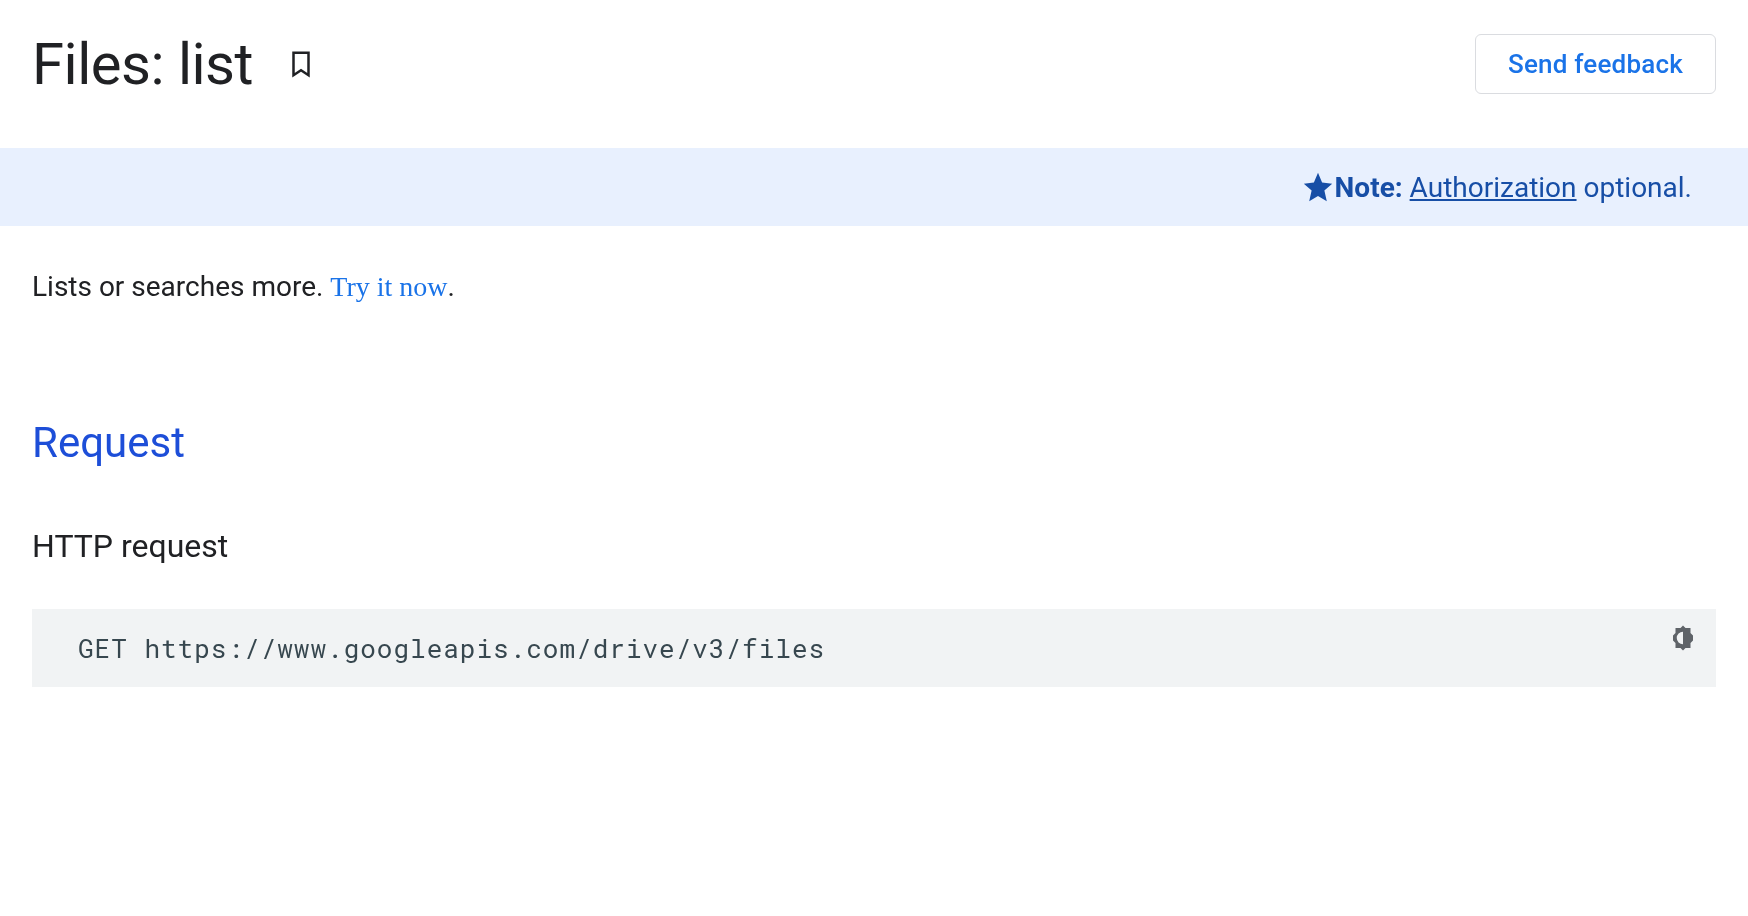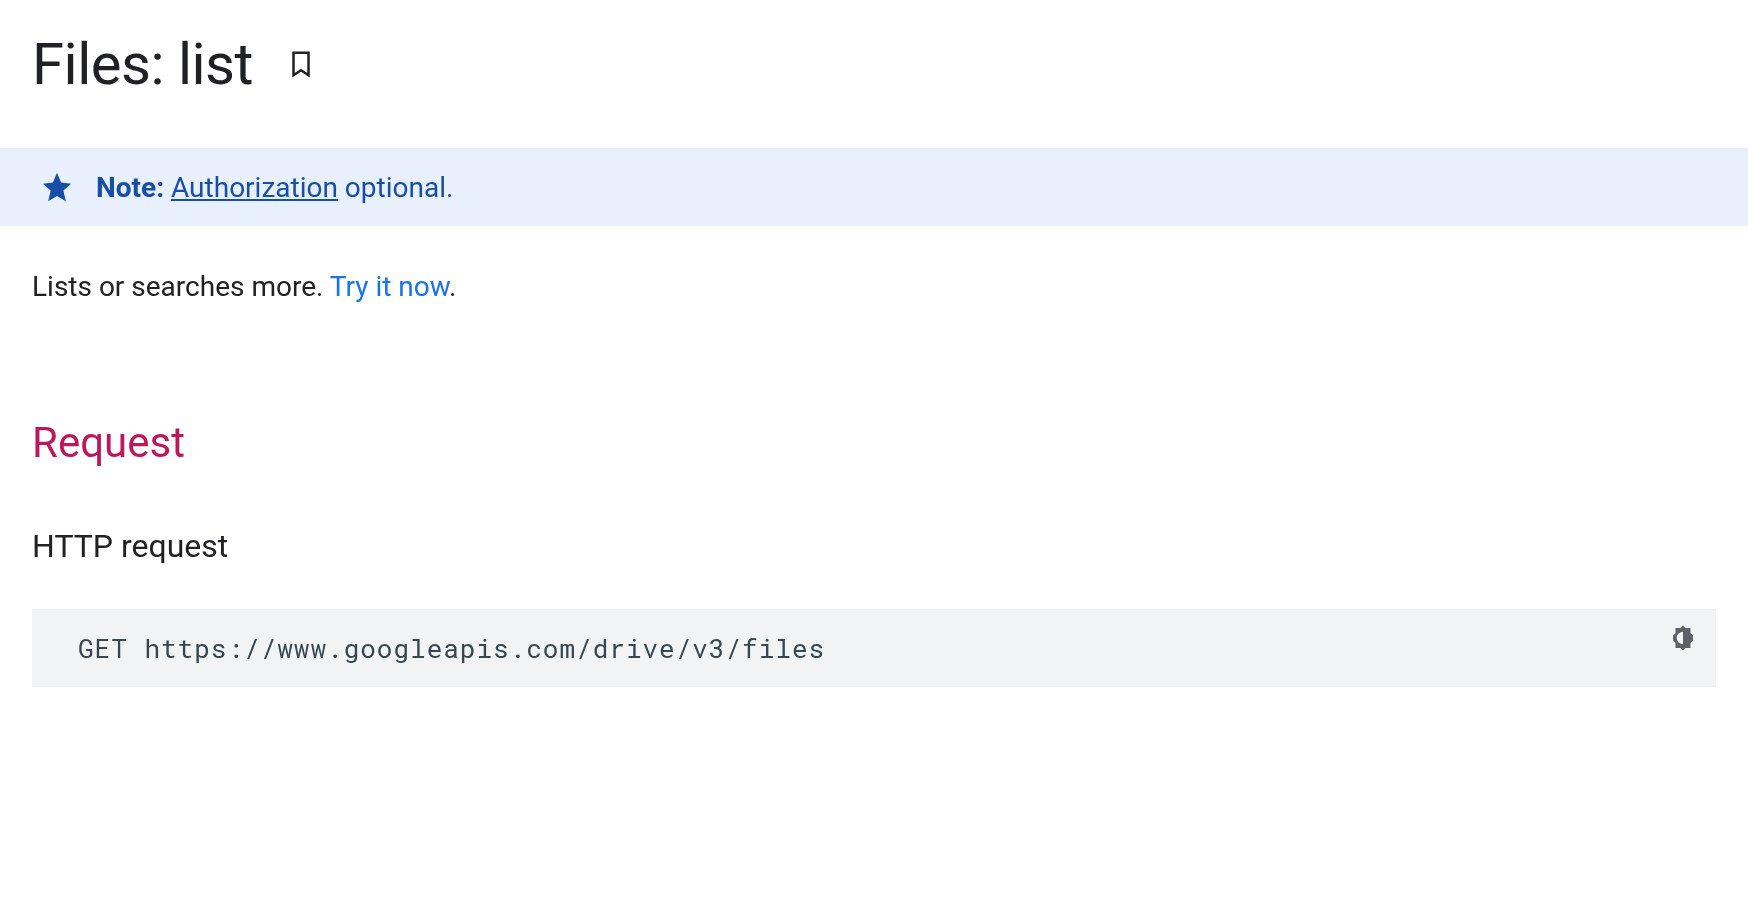--- a/index.html
+++ b/index.html
@@ -54,24 +54,24 @@
     padding: 14px 32px;
     border-radius: 6px;
     cursor: pointer;
     font-family: inherit;
     letter-spacing: 0.2px;
   }
   .note-banner {
     background: #e8f0fe;
     display: flex;
     align-items: center;
-    gap: 22px;
-    padding: 22px 40px;
+    padding: 22px 56px;
     margin-top: 40px;
     width: 100%;
+    justify-content: flex-end;
   }
   .star-icon {
     color: #174ea6;
     flex-shrink: 0;
   }
   .star-icon svg { width: 34px; height: 34px; display:block; }
   .note-text {
     font-size: 28px;
     color: #174ea6;
   }
@@ -81,34 +81,34 @@
   .content {
     padding: 0 32px;
   }
   p.body {
     font-size: 28px;
     line-height: 1.5;
     color: #202124;
     margin: 40px 0 0 0;
     font-weight: 400;
   }
-  a.link { color: #1a73e8; text-decoration: none; cursor: pointer; }
+  a.link { color: #1a73e8; text-decoration: none; cursor: pointer; font-family: Liberation Serif, serif; }
   code.inline {
     font-family: "Roboto Mono", Menlo, Consolas, monospace;
     font-size: 24px;
     background: #f1f3f4;
     padding: 2px 8px;
     border-radius: 0;
     color: #37474f;
   }
   h2.section {
     font-size: 42px;
     font-weight: 400;
     margin: 110px 0 0 0;
-    color: #be185d;
+    color: #1d4ed8;
   }
   h3.subsection {
     font-size: 32px;
     font-weight: 400;
     margin: 60px 0 0 0;
     color: #202124;
   }
   .code-block {
     background: #f1f3f4;
     margin-top: 44px;
@@ -135,20 +135,21 @@
 
   <div class="header-row">
     <div class="title-wrap">
       <h1 class="page-title">Files: list</h1>
       <span class="bookmark-btn">
         <svg viewBox="0 0 24 24" fill="none" stroke="currentColor" stroke-width="2">
           <path d="M6 3h12v18l-6-4-6 4V3z"></path>
         </svg>
       </span>
     </div>
+    <button class="feedback-btn">Send feedback</button>
   </div>
 
   <div class="note-banner">
     <span class="star-icon">
       <svg viewBox="0 0 24 24" fill="currentColor">
           <path d="M12 2l2.9 6.9L22 9.7l-5.5 4.8L18.2 22 12 18.3 5.8 22l1.7-7.5L2 9.7l7.1-.8L12 2z"></path>
         </svg>
     </span>
     <span class="note-text">
       <span class="note-label">Note:</span>

